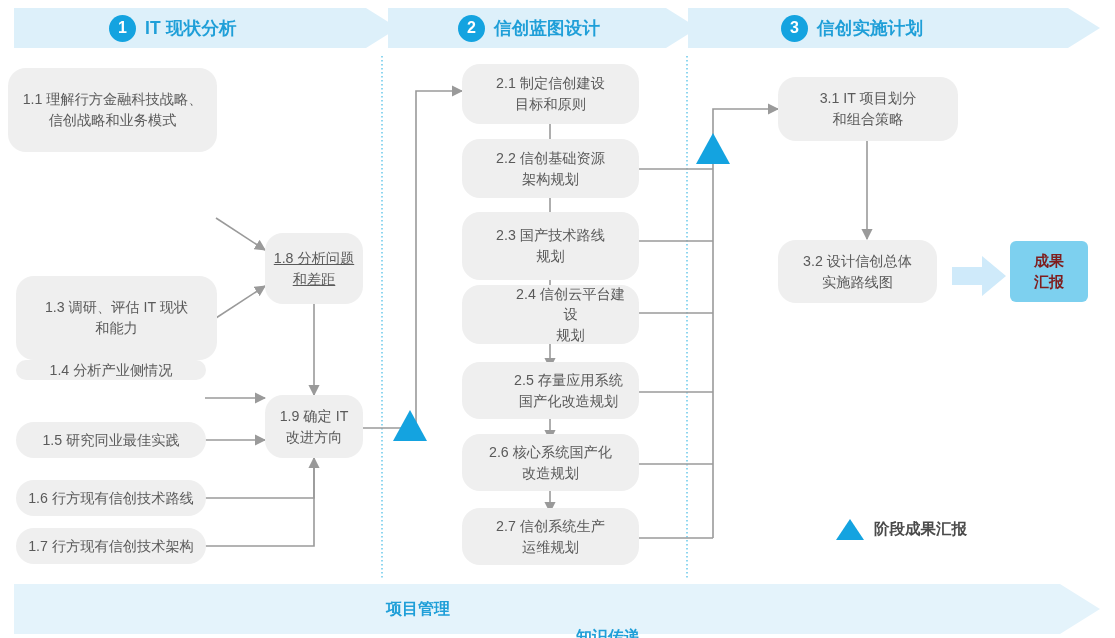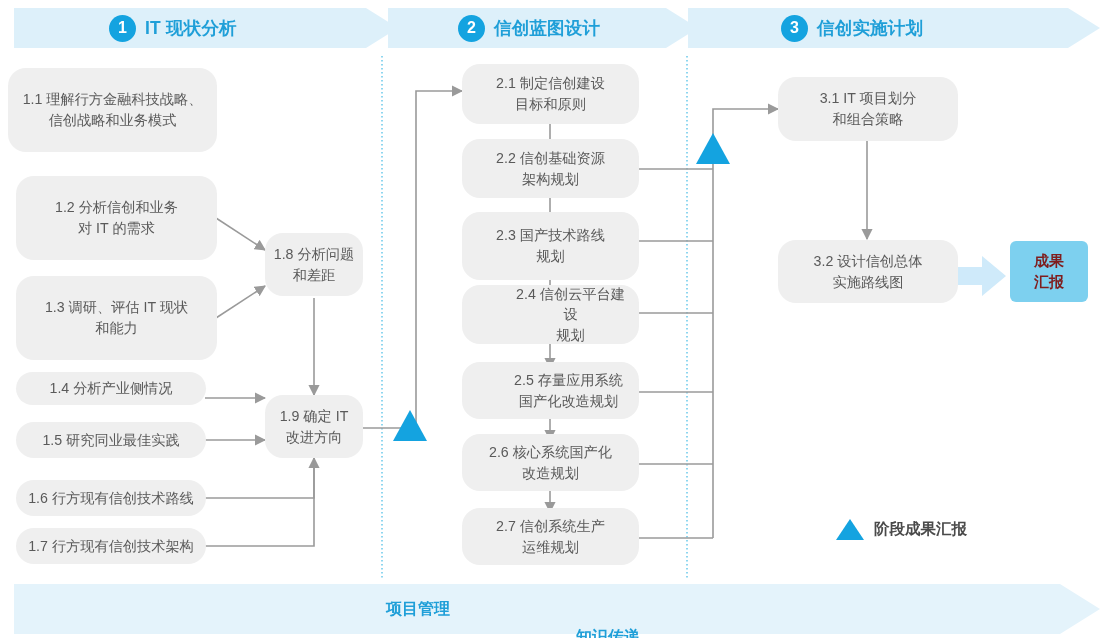--- a/index.html
+++ b/index.html
@@ -152,30 +152,28 @@
     <span class="phase-num">2</span>
     <span class="phase-text">信创蓝图设计</span>
   </div>
   <div class="phase-label" style="left:781px; top:11px;">
     <span class="phase-num">3</span>
     <span class="phase-text">信创实施计划</span>
   </div>
 
   <div class="box" style="left:8px; top:68px; width:209px; height:84px;">1.1 理解行方金融科技战略、
 信创战略和业务模式</div>
-  <div class="box" style="left:16px; top:176px; width:201px; height:84px;">1.2 分析信创和业务
-对 IT 的需求</div>
   <div class="box" style="left:16px; top:276px; width:201px; height:84px;">1.3 调研、评估 IT 现状
 和能力</div>
-  <div class="box" style="left:16px; top:372px; width:190px; height:33px;">1.4 分析产业侧情况</div>
+  <div class="box" style="left:16px; top:360px; width:190px; height:20px;">1.4 分析产业侧情况</div>
   <div class="box" style="left:16px; top:422px; width:190px; height:36px;">1.5 研究同业最佳实践</div>
   <div class="box" style="left:16px; top:480px; width:190px; height:36px;">1.6 行方现有信创技术路线</div>
   <div class="box" style="left:16px; top:528px; width:190px; height:36px;">1.7 行方现有信创技术架构</div>
 
-  <div class="box" style="left:265px; top:233px; width:98px; height:63px;">1.8 分析问题
+  <div class="box" style="left:265px; top:233px; width:98px; height:71px;text-decoration:underline;">1.8 分析问题
 和差距</div>
   <div class="box" style="left:265px; top:395px; width:98px; height:63px;">1.9 确定 IT
 改进方向</div>
 
   <div class="box" style="left:462px; top:64px; width:177px; height:60px;">2.1 制定信创建设
 目标和原则</div>
   <div class="box" style="left:462px; top:139px; width:177px; height:59px;">2.2 信创基础资源
 架构规划</div>
   <div class="box" style="left:462px; top:212px; width:177px; height:68px;">2.3 国产技术路线
 规划</div>
@@ -183,21 +181,21 @@
 规划</div>
   <div class="box" style="left:462px; top:362px; width:177px; height:57px;padding-left:44px;">2.5 存量应用系统
 国产化改造规划</div>
   <div class="box" style="left:462px; top:434px; width:177px; height:57px;">2.6 核心系统国产化
 改造规划</div>
   <div class="box" style="left:462px; top:508px; width:177px; height:57px;">2.7 信创系统生产
 运维规划</div>
 
   <div class="box" style="left:778px; top:77px; width:180px; height:64px;">3.1 IT 项目划分
 和组合策略</div>
-  <div class="box" style="left:778px; top:240px; width:180px; height:63px;">3.2 设计信创总体
+  <div class="box" style="left:778px; top:240px; width:159px; height:63px;">3.2 设计信创总体
 实施路线图</div>
 
   <div class="badge" style="left:1010px; top:241px; width:78px; height:61px;">成果
 汇报</div>
 
   <div class="legend" style="left:836px; top:519px;">
     <span class="legend-tri"></span>
     <span class="legend-text">阶段成果汇报</span>
   </div>
 

